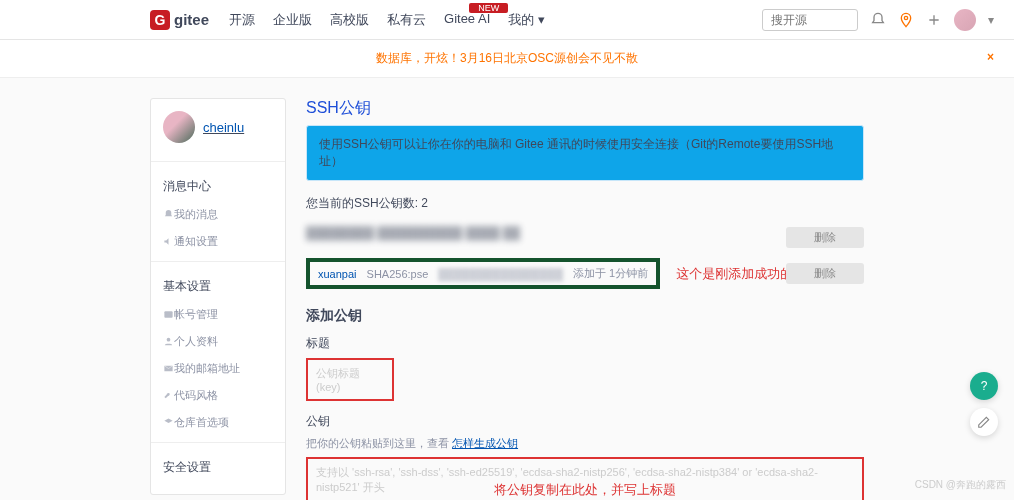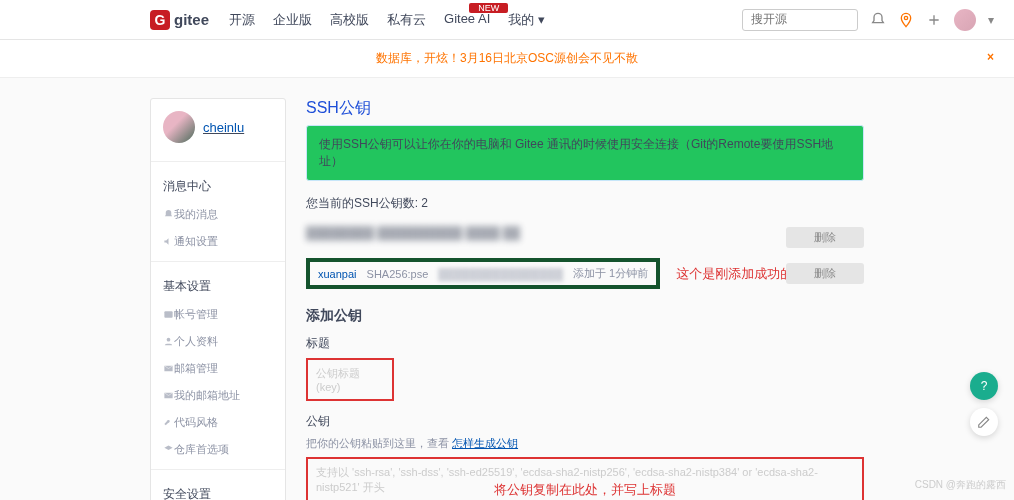--- a/index.html
+++ b/index.html
@@ -5,37 +5,37 @@
     * { margin: 0; padding: 0; box-sizing: border-box; }
     body { font-family: "Microsoft YaHei", -apple-system, sans-serif; font-size: 12px; background: #fff; color: #40485b; width: 1014px; }
     .top-nav { background: #fff; height: 40px; display: flex; align-items: center; padding: 0 20px 0 150px; border-bottom: 1px solid #e5e5e5; }
     .logo { display: flex; align-items: center; gap: 4px; margin-right: 20px; }
     .logo-g { background: #c71d23; color: #fff; width: 20px; height: 20px; border-radius: 4px; display: inline-flex; align-items: center; justify-content: center; font-weight: bold; font-size: 14px; }
     .logo-text { font-weight: bold; font-size: 15px; color: #40485b; }
     .nav-items { display: flex; gap: 18px; font-size: 13px; color: #40485b; }
     .nav-item { cursor: pointer; position: relative; }
     .nav-badge { position: absolute; top: -8px; right: -18px; background: #c71d23; color: #fff; font-size: 9px; padding: 0 9px; border-radius: 2px; }
     .nav-right { margin-left: auto; display: flex; align-items: center; gap: 12px; }
-    .search-box { background: transparent; border: 1px solid #ccc; border-radius: 3px; padding: 3px 8px; font-size: 12px; color: #999; width: 116px; font-family: Liberation Mono, monospace; }
+    .search-box { background: transparent; border: 1px solid #ccc; border-radius: 3px; padding: 3px 8px; font-size: 12px; color: #999; width: 96px; }
     .nav-icon { width: 16px; height: 16px; cursor: pointer; color: #888; }
     .avatar { width: 22px; height: 22px; border-radius: 50%; background: linear-gradient(135deg,#e8b5c4,#d8a5b4); }
     .banner { background: #fff; text-align: center; padding: 10px; font-size: 12px; color: #fe7300; position: relative; border-bottom: 1px solid #eee; }
     .banner-close { position: absolute; right: 20px; top: 10px; color: #fe7300; cursor: pointer; font-weight: bold; }
     .page-body { display: flex; padding: 20px 150px 20px 150px; gap: 20px; background: #fafafa; }
     .sidebar { width: 136px; background: #fff; border: 1px solid #e5e5e5; border-radius: 3px; padding: 12px 0; align-self: flex-start; }
     .sidebar-user { display: flex; align-items: center; gap: 8px; padding: 0 12px 12px; text-decoration: underline; }
     .sidebar-avatar { width: 32px; height: 32px; border-radius: 50%; background: linear-gradient(135deg,#e8b5c4 40%,#4a6a5a); }
     .sidebar-username { color: #0054b1; font-size: 13px; }
     .sidebar-section-title { font-size: 12px; color: #40485b; padding: 10px 12px 6px; font-weight: 500; }
     .sidebar-item { display: flex; align-items: center; padding: 6px 12px; font-size: 11px; color: #8c92a4; cursor: pointer; }
     .sidebar-item .si-icon { width: 11px; height: 11px; opacity: 0.6; }
     .sidebar hr { border: none; border-top: 1px solid #eee; margin: 6px 0; }
     .main { flex: 1; }
     .page-heading { font-size: 16px; color: #1d4ed8; margin-bottom: 6px; font-weight: 500; }
-    .info-box { background: #22c55e; border: 1px solid #c7e6f9; border-radius: 3px; padding: 10px 12px; font-size: 12px; color: #40485b; margin-bottom: 14px; }
+    .info-box { background: #0ea5e9; border: 1px solid #c7e6f9; border-radius: 3px; padding: 10px 12px; font-size: 12px; color: #40485b; margin-bottom: 14px; }
     .count-text { font-size: 12px; color: #40485b; margin-bottom: 10px; }
     .key-row { display: flex; align-items: center; position: relative; margin-bottom: 6px; }
     .key-box { border: 4px solid #14532d; padding: 4px 8px; display: inline-flex; align-items: center; gap: 10px; font-size: 11px; }
     .key-box-blur { filter: blur(3px); opacity: 0.45; margin-bottom: 8px; height: 22px; display:flex; align-items:center; }
     .key-name { color: #0054b1; }
     .key-fp { color: #8c92a4; }
     .key-time { color: #8c92a4; }
     .annotation-red { color: #d33; font-size: 13px; margin-left: 16px; }
     .btn-del { background: #e5e5e5; color: #888; padding: 3px 28px; border-radius: 3px; font-size: 11px; cursor: pointer; position: absolute; right: 0; }
     .section-title { font-size: 14px; font-weight: 600; color: #40485b; margin: 18px 0 10px; }
@@ -130,27 +130,20 @@
           <circle cx="12" cy="8" r="4"></circle>
           <path d="M4 20c0-4 16-4 16 0"></path>
         </svg>
         <span>个人资料</span>
       </div>
     <div class="sidebar-item">
         <svg class="si-icon" viewBox="0 0 24 24" fill="currentColor">
           <rect x="3" y="6" width="18" height="12"></rect>
           <path d="M3 6l9 6 9-6" stroke="#fff" fill="none"></path>
         </svg>
-        <span>邮箱管理</span>
-      </div>
-    <div class="sidebar-item">
-        <svg class="si-icon" viewBox="0 0 24 24" fill="currentColor">
-          <rect x="3" y="6" width="18" height="12"></rect>
-          <path d="M3 6l9 6 9-6" stroke="#fff" fill="none"></path>
-        </svg>
         <span>我的邮箱地址</span>
       </div>
     <div class="sidebar-item">
         <svg class="si-icon" viewBox="0 0 24 24" fill="currentColor">
           <path d="M14 7a4 4 0 00-6 3l-5 5 3 3 5-5a4 4 0 003-6z"></path>
         </svg>
         <span>代码风格</span>
       </div>
     <div class="sidebar-item">
         <svg class="si-icon" viewBox="0 0 24 24" fill="currentColor">

